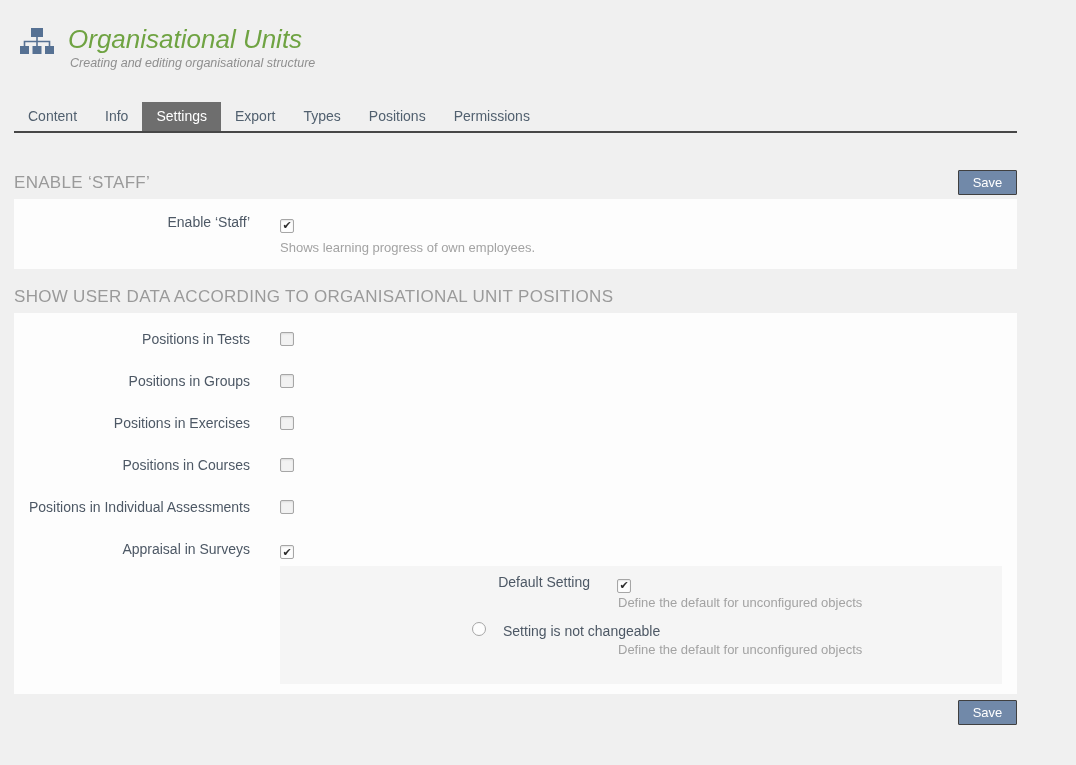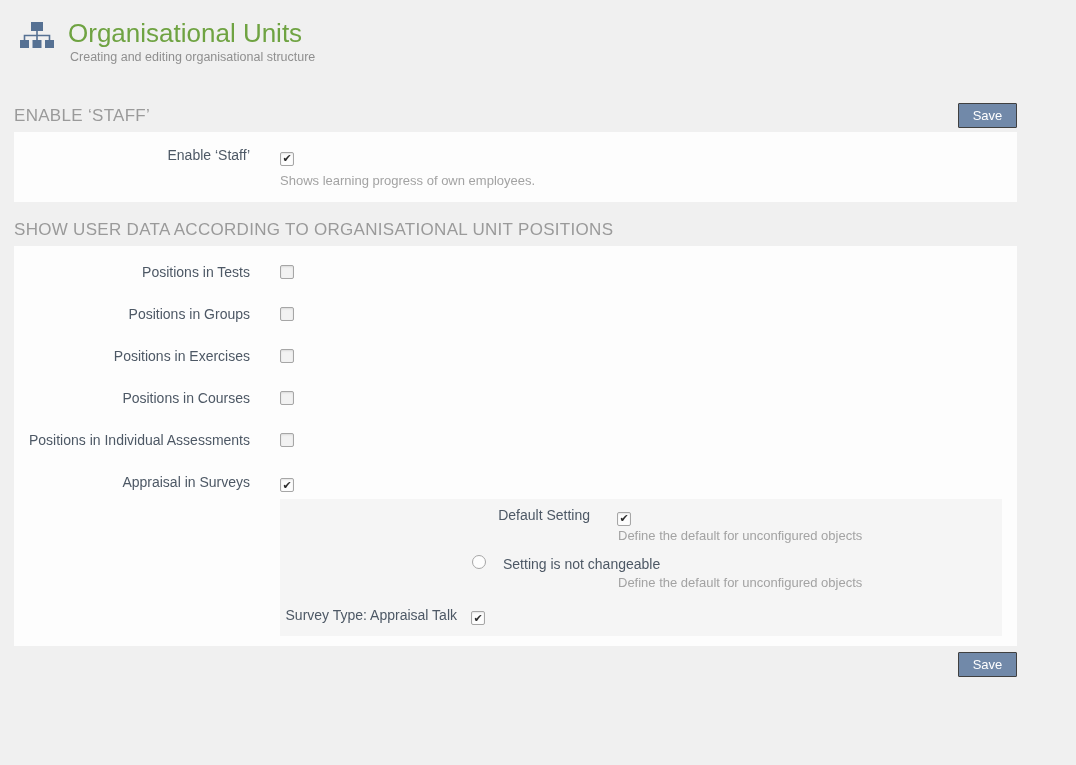--- a/index.html
+++ b/index.html
@@ -6,21 +6,21 @@
   html,body { width:1076px; height:765px; }
   body {
     background:#f0f0f0;
     font-family:"Liberation Sans","DejaVu Sans",sans-serif;
     overflow:hidden;
     color:#4d5865;
   }
   .content { width:1003px; margin-left:14px; }
 
   
-  .page-header { display:flex; padding-top:17px; }
+  .page-header { display:flex; padding-top:23px;font-style:italic; }
   .org-icon { margin:4px 14px 0 6px; flex:0 0 auto; }
   .title-block { display:flex; flex-direction:column; }
   .page-title { font-size:26px; line-height:32px; font-weight:400; color:#6fa342; }
   .page-subtitle { font-size:12.5px; line-height:17px; color:#8f8f8f; margin-left:2px; }
 
   
   .tabbar { display:flex; margin-top:30px; border-bottom:2px solid #474747; align-items:flex-end; }
   .tab { font-size:14px; color:#51606f; padding:6px 14px 7px; cursor:pointer; line-height:16px; }
   .tab.active { background:#6e6e6e; color:#ffffff; }
 
@@ -91,20 +91,29 @@
         <rect x="12.5" y="19" width="9" height="8" fill="#567193"></rect>
         <rect x="25" y="19" width="9" height="8" fill="#567193"></rect>
       </svg>
     </span>
     <div class="title-block">
       <h1 class="page-title">Organisational Units</h1>
       <span class="page-subtitle">Creating and editing organisational structure</span>
     </div>
   </div>
 
+  <div class="tabbar">
+    <span class="tab">Content</span>
+    <span class="tab">Info</span>
+    <span class="tab active">Settings</span>
+    <span class="tab">Export</span>
+    <span class="tab">Types</span>
+    <span class="tab">Positions</span>
+    <span class="tab">Permissions</span>
+  </div>
 
   <div class="section-head">
     <h2 class="section-title">ENABLE ‘STAFF’</h2>
     <button class="save-btn">Save</button>
   </div>
 
   <div class="panel panel-one">
     <div class="form-row">
       <span class="lbl">Enable ‘Staff’</span>
       <span class="ctrl">
@@ -161,26 +170,20 @@
             </span>
           </div>
           <div class="sp-byline1">Define the default for unconfigured objects</div>
 
           <div class="sp-opt2">
             <span class="radio"></span>
             <span>Setting is not changeable</span>
           </div>
           <div class="sp-byline2">Define the default for unconfigured objects</div>
 
-          <div class="sp-row">
-            <span class="sp-survey-label">Survey Type: Appraisal Talk</span>
-            <span class="sp-survey-ctrl">
-              <span class="cb on"></span>
-            </span>
-          </div>
 
         </div>
       </span>
     </div>
 
   </div>
 
   <div class="bottom-actions">
     <button class="save-btn">Save</button>
   </div>

